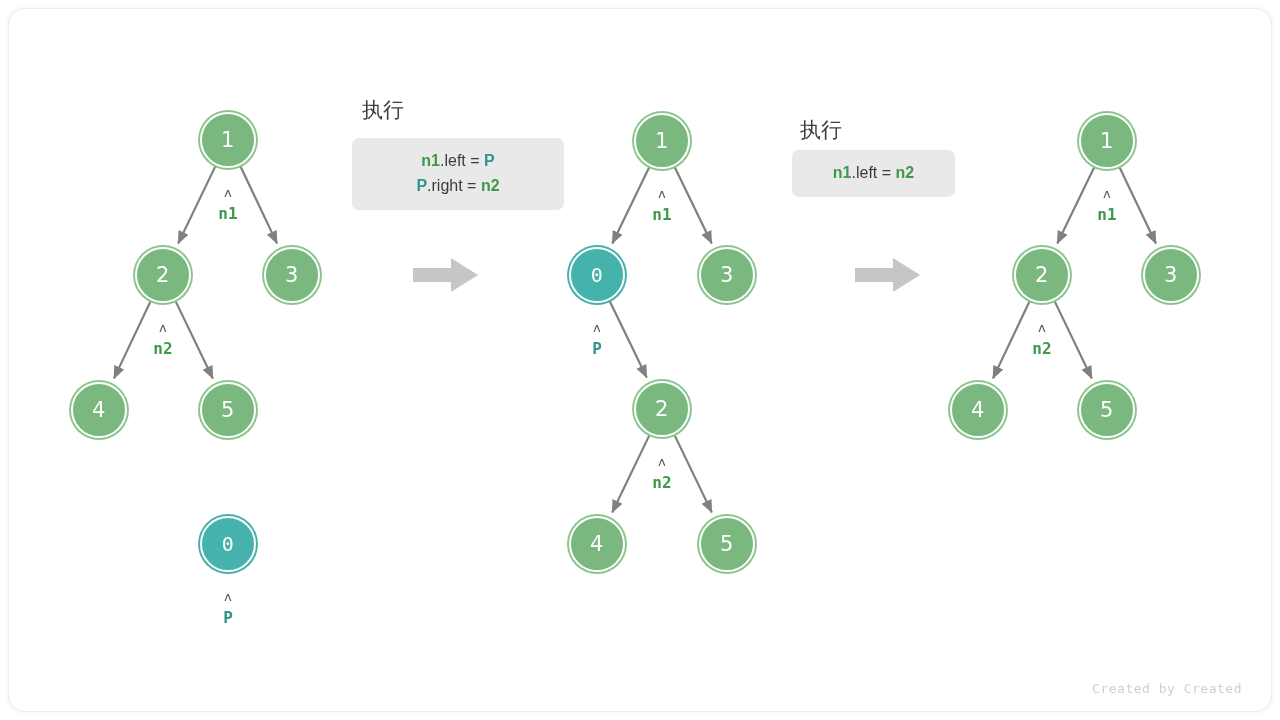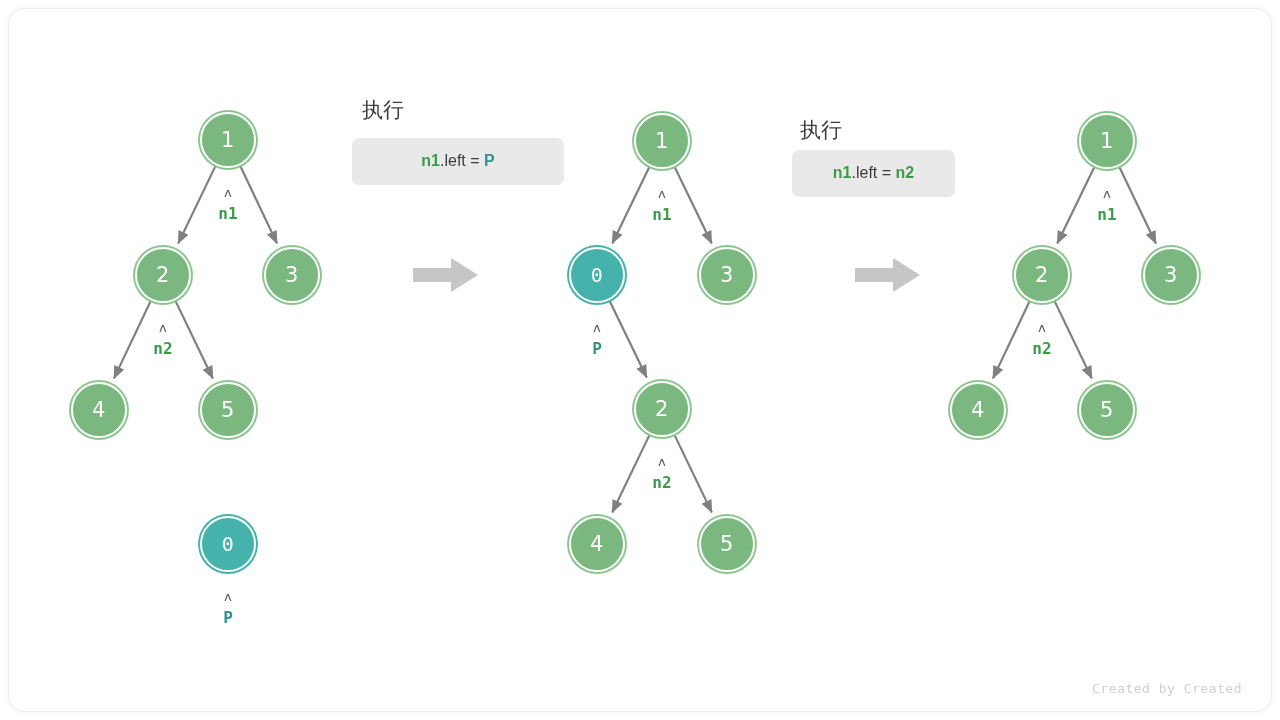--- a/index.html
+++ b/index.html
@@ -236,19 +236,19 @@
       </div>
       <div class="ptr" style="left: 1077px; top: 187px;">
         <span class="caret">ʌ</span>
         <span class="name green">n1</span>
       </div>
       <div class="ptr" style="left: 1012px; top: 321px;">
         <span class="caret">ʌ</span>
         <span class="name green">n2</span>
       </div>
       <div class="step-title" style="left: 362px; top: 100px;">执行</div>
-      <div class="codebox" style="left: 352px; top: 138px; width: 212px;"><div><span class="tok-green">n1</span><span class="tok-plain">.left = </span><span class="tok-teal">P</span></div></div>
+      <div class="codebox" style="left: 352px; top: 138px; width: 212px;"><div><span class="tok-green">n1</span><span class="tok-plain">.left = </span><span class="tok-teal">P</span></div><div><span class="tok-teal">P</span><span class="tok-plain">.right = </span><span class="tok-green">n2</span></div></div>
       <div class="step-title" style="left: 800px; top: 120px;">执行</div>
       <div class="codebox" style="left: 792px; top: 150px; width: 163px;"><div><span class="tok-green">n1</span><span class="tok-plain">.left = </span><span class="tok-green">n2</span></div></div>
     </div>
 
   <div id="footer">Created by Created</div>
 </div>
 
 </body></html>

